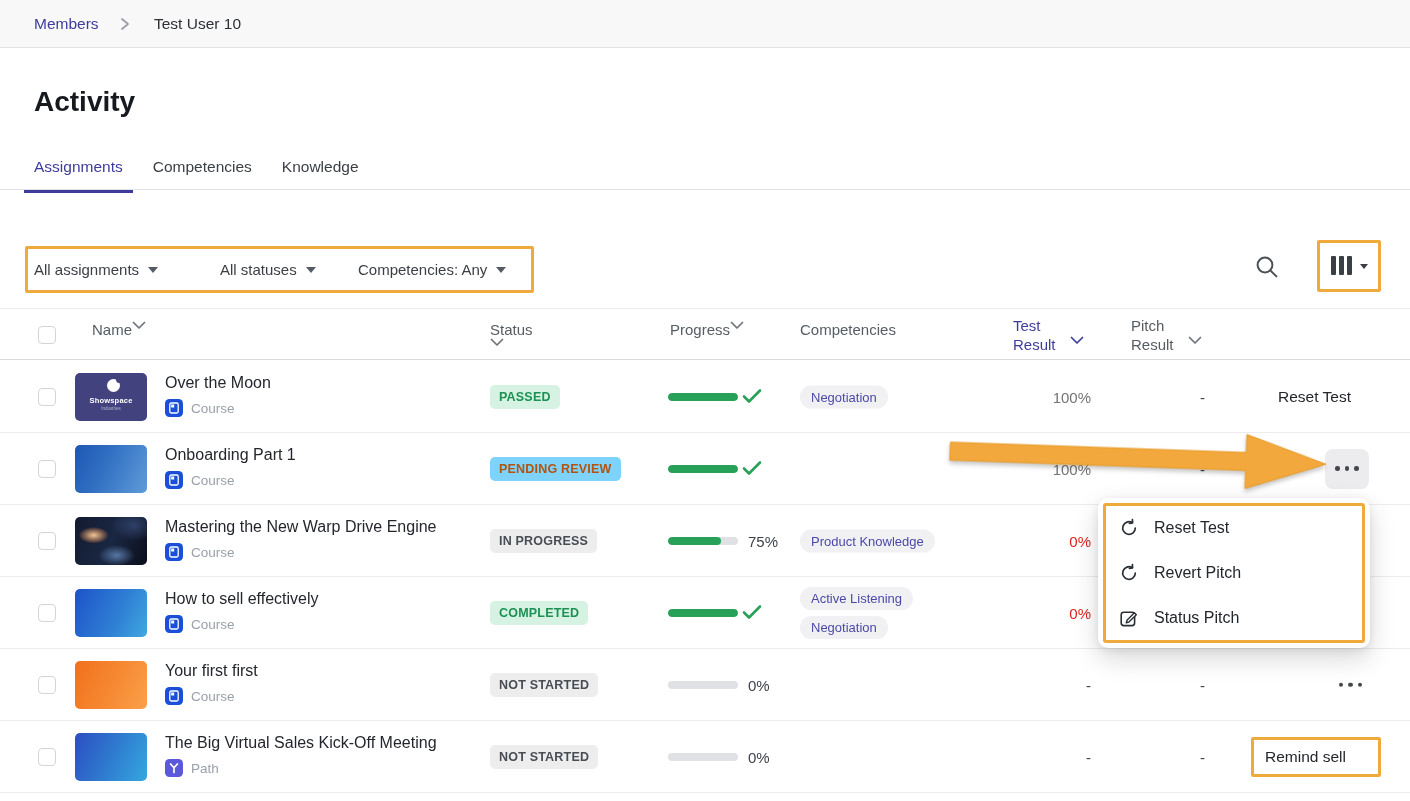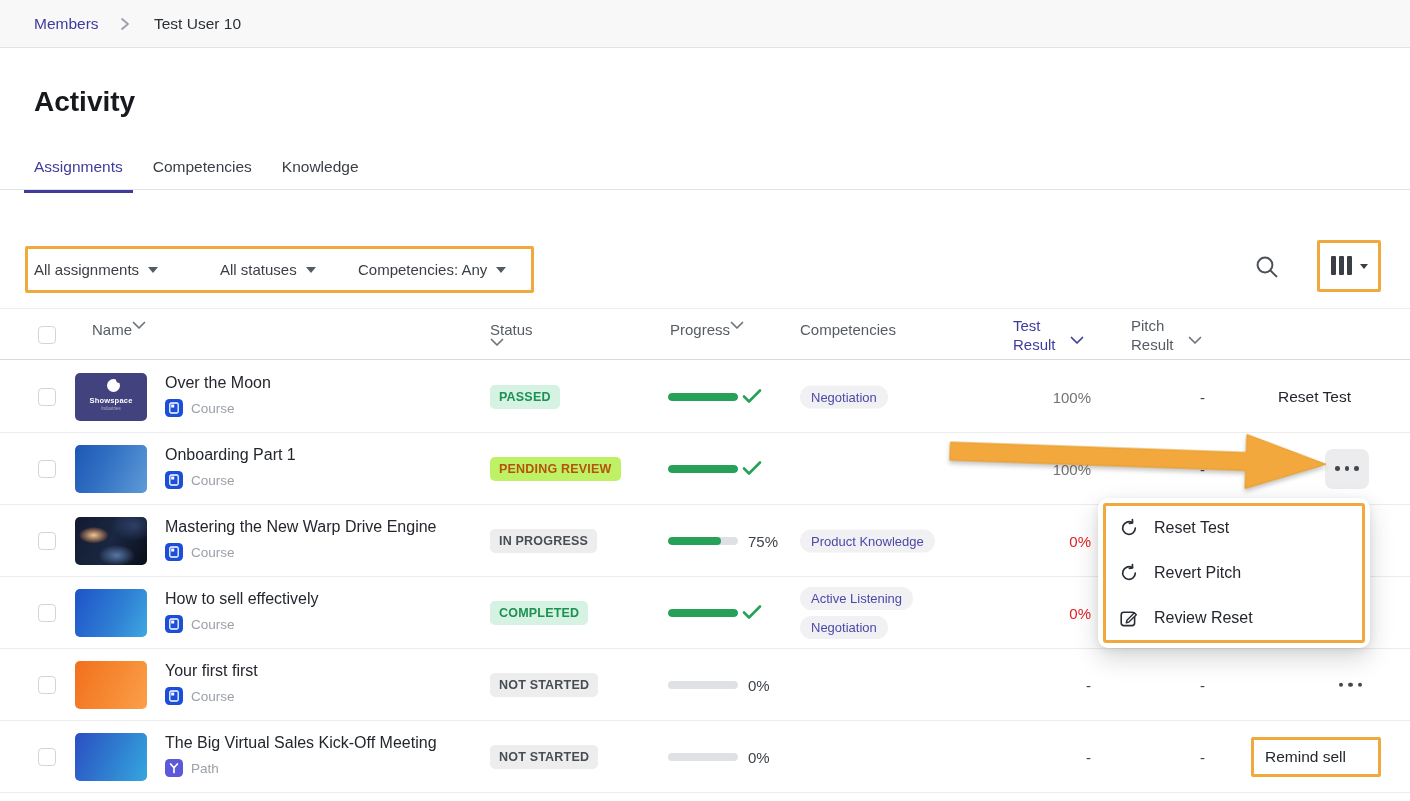--- a/index.html
+++ b/index.html
@@ -70,21 +70,21 @@
   .th-blue3 { background:linear-gradient(115deg,#2b4ec2 0%,#2f7fd0 55%,#35a7e0 100%); }
 
   .rtitle { position:absolute; left:165px; top:13px; font-size:16px; color:#23272d; cursor:pointer; }
   .rmeta { position:absolute; left:165px; top:38px; display:flex; align-items:center; gap:8px; }
   .type-label { font-size:13.5px; color:#9ba1a9; }
 
   .cell-status { position:absolute; left:490px; top:50%; transform:translateY(-50%); }
   .badge { display:inline-block; padding:5px 9px; border-radius:5px; font-size:12.5px; font-weight:700;
     letter-spacing:.2px; white-space:nowrap; }
   .b-green { background:#d5f2e2; color:#1d9153; }
-  .b-orange { background:#bef264; color:#b4530d; }
+  .b-orange { background:#7dd3fc; color:#b4530d; }
   .b-gray { background:#ededee; color:#484d54; }
 
   .pbar { position:absolute; left:668px; top:32px; width:70px; height:8px; border-radius:4px; background:#dfe1e4; overflow:hidden; }
   .pfill { height:100%; border-radius:4px; background:#27a158; }
   .w100 { width:100%; } .w75 { width:75%; } .w0 { width:0; }
   .pcheck { position:absolute; left:742px; top:27px; }
   .ptext { position:absolute; left:748px; top:50%; transform:translateY(-50%); font-size:15px; color:#3e434a; }
 
   .tags { position:absolute; left:800px; top:50%; transform:translateY(-50%);
     display:flex; flex-direction:column; gap:6px; align-items:flex-start; }
@@ -384,16 +384,16 @@
           <path d="M16.3 10a6.3 6.3 0 1 1-3.1-5.4" fill="none" stroke="#2a2f36" stroke-width="1.7" stroke-linecap="round"></path>
           <polyline points="13.4,1.6 13.6,4.9 10.4,5.3" fill="none" stroke="#2a2f36" stroke-width="1.7" stroke-linecap="round" stroke-linejoin="round"></polyline>
         </svg>
       <span>Revert Pitch</span>
     </div>
     <div class="mi">
       <svg width="20" height="20" viewBox="0 0 20 20">
           <rect x="2.2" y="4.2" width="13.4" height="13.4" rx="2.6" fill="none" stroke="#2a2f36" stroke-width="1.6"></rect>
           <path d="M8 12.2 L15.4 4.8 l1.9 1.9 L9.9 14.1 l-2.6.7 z" fill="#fff" stroke="#2a2f36" stroke-width="1.4" stroke-linejoin="round"></path>
         </svg>
-      <span>Review Reset</span>
+      <span>Status Pitch</span>
     </div>
   </div>
 </div>
 
 </body></html>

